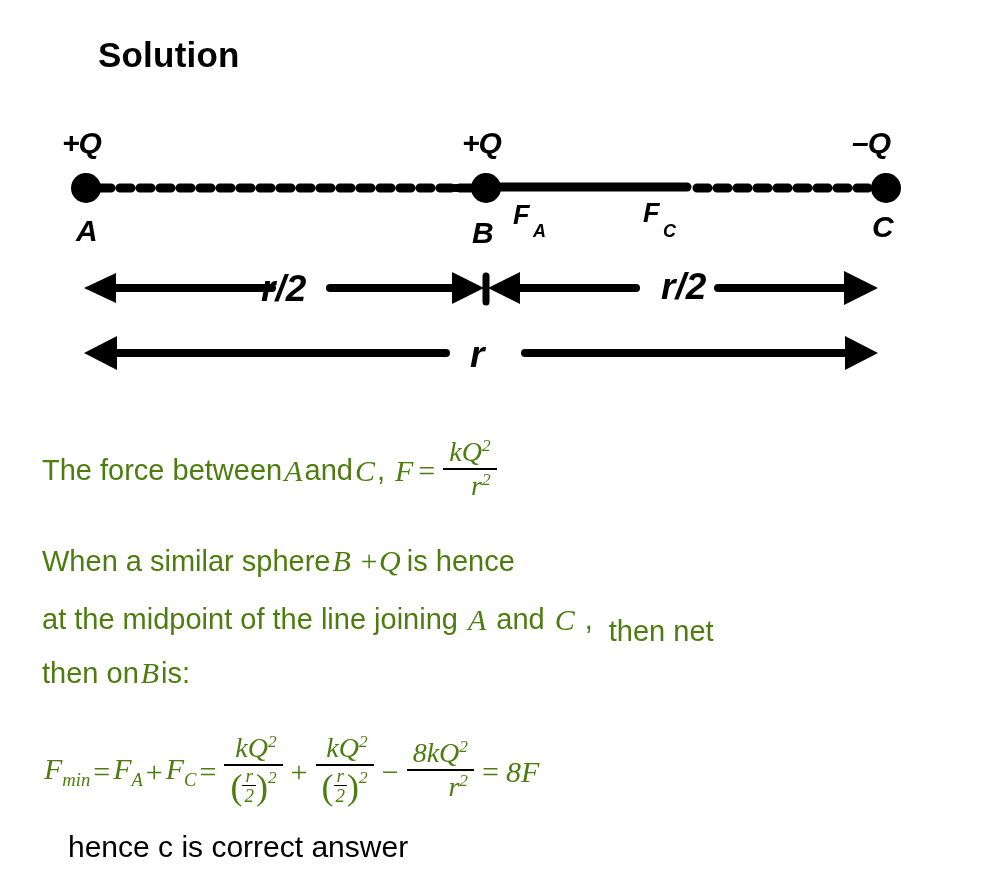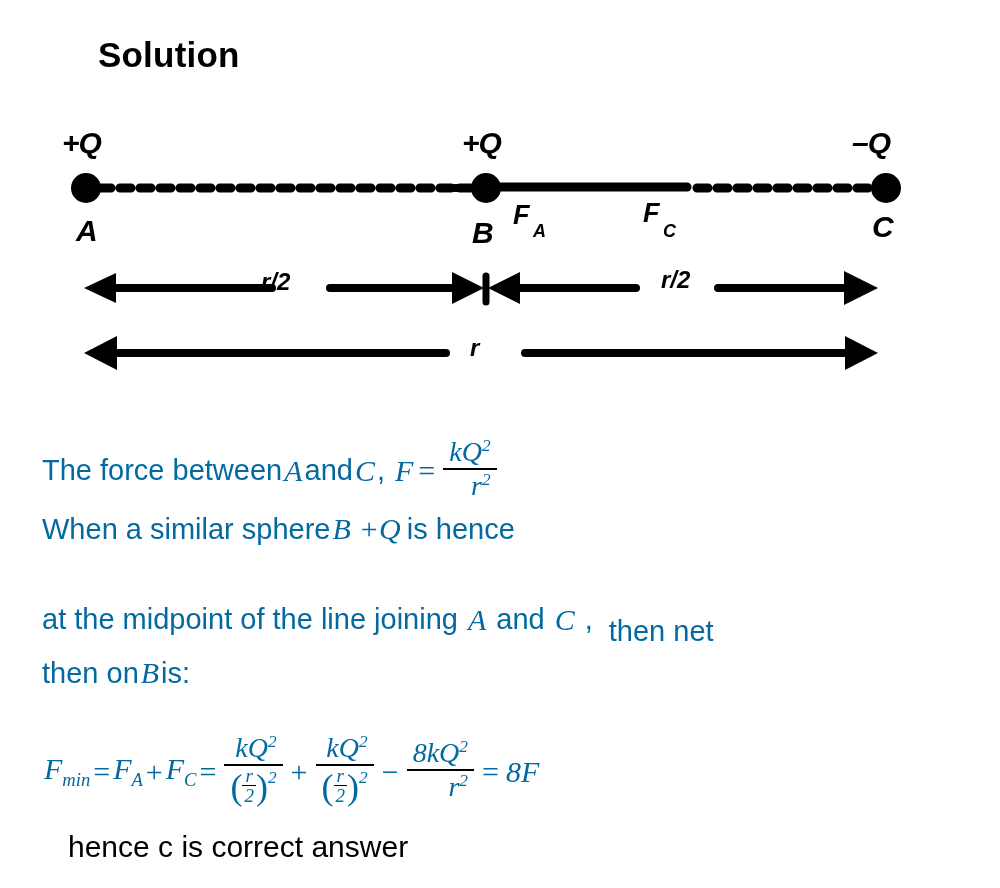--- a/index.html
+++ b/index.html
@@ -46,35 +46,35 @@
     font-weight: bold;
     font-style: italic;
     color: #000;
     white-space: nowrap;
     line-height: 1;
   }
   .hl-q   { font-size: 30px; letter-spacing: -1px; }
   .hl-pt  { font-size: 30px; }
   .hl-f   { font-size: 27px; }
   .hl-sub { font-size: 18px; }
-  .hl-dim { font-size: 24px; }
+  .hl-dim { font-size: 37px; }
 
   
   .body-text {
     position: absolute;
     left: 42px;
     top: 420px;
     width: 940px;
   }
   .pline {
     font-family: "Liberation Sans", sans-serif;
     font-size: 29px;
     line-height: 1.0;
     white-space: nowrap;
-    color: #0369a1;
+    color: #4d7c0f;
   }
   .mi {
     font-family: "Liberation Serif", serif;
     font-style: italic;
     font-size: 30px;
     padding: 0 2px;
   }
   .mn {
     font-family: "Liberation Serif", serif;
     font-style: italic;
@@ -143,21 +143,21 @@
     font-family: "Liberation Serif", serif;
     font-style: normal;
     font-size: 36px;
     line-height: 0.7;
     vertical-align: middle;
     position: relative;
     top: 1px;
   }
 
   .row-1 { position: absolute; left: 0;   top: 18px; }
-  .row-2 { position: absolute; left: 0;   top: 94px; }
+  .row-2 { position: absolute; left: 0;   top: 126px; }
   .row-3 { position: absolute; left: 0;   top: 173px; gap: 8px; }
   .row-4 { position: absolute; left: 0;   top: 238px; }
   .row-5 { position: absolute; left: 2px; top: 314px; }
   .row-6 { position: absolute; left: 14px; top: 412px; margin-left: 12px; }
 
   .eqline { display: flex; align-items: center; white-space: nowrap; }
   .concl {
     font-family: "Liberation Sans", sans-serif;
     font-size: 30px;
     line-height: 1;

